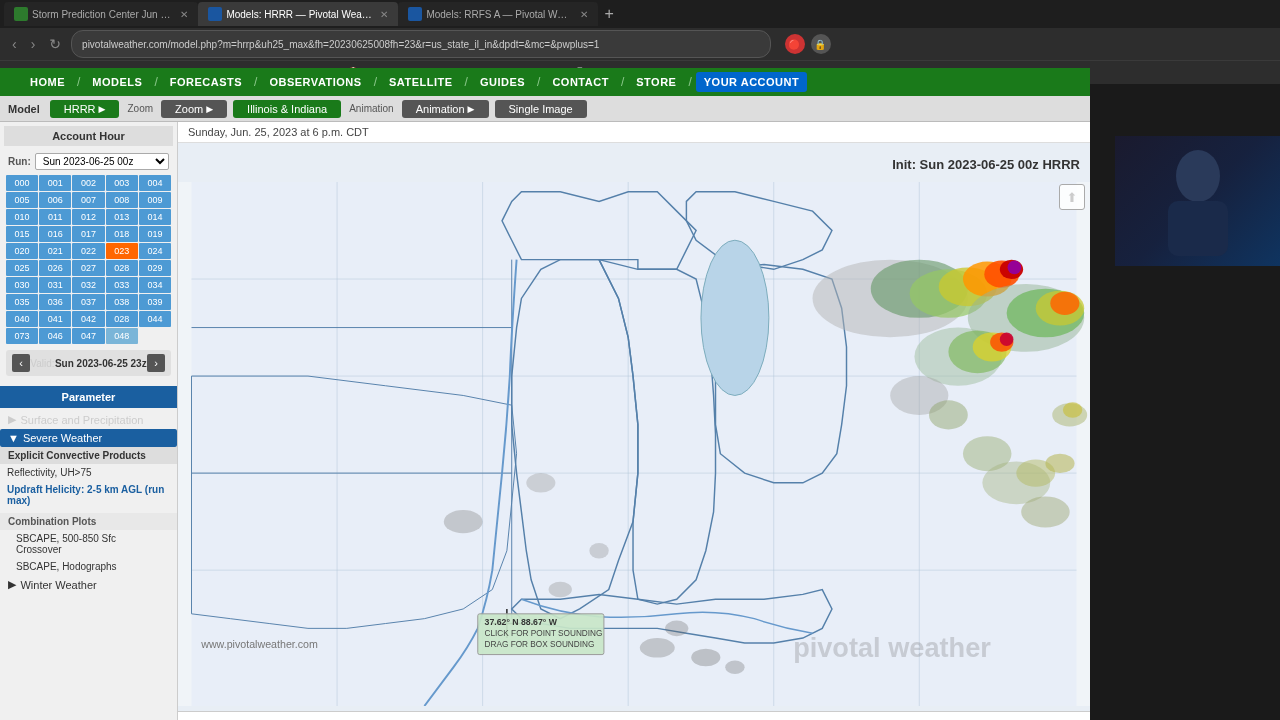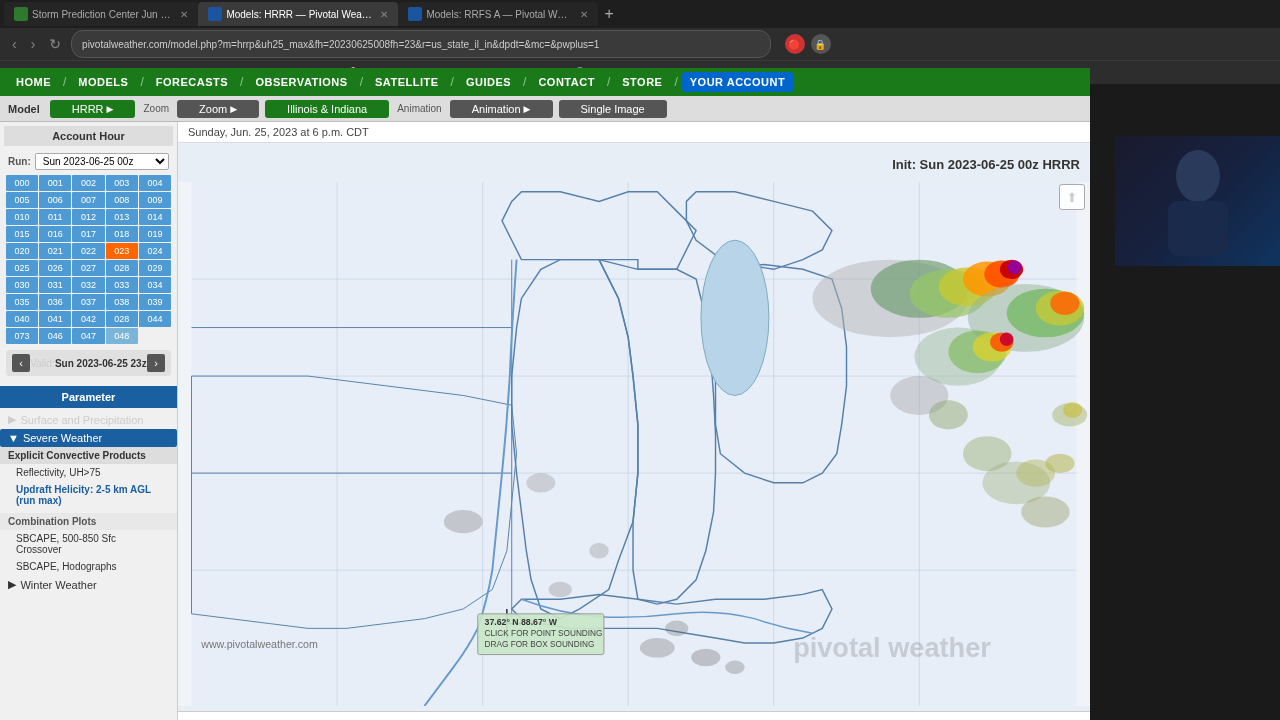--- a/index.html
+++ b/index.html
@@ -25,29 +25,29 @@
     .webcam-area { position: absolute; top: 68px; right: 0; width: 165px; height: 130px; background: #111; overflow: hidden; z-index: 100; }
     .webcam-placeholder { width: 100%; height: 100%; background: linear-gradient(135deg, #1a1a2e 0%, #16213e 50%, #0f3460 100%); display: flex; align-items: center; justify-content: center; color: #334; font-size: 30px; }
 
     .bookmarks-bar { height: 24px; background: #2d2d2d; display: flex; align-items: center; padding: 0 6px; gap: 4px; border-top: 1px solid #3a3a3a; overflow: hidden; }
     .bookmark { font-size: 10px; color: #ccc; padding: 2px 6px; border-radius: 3px; cursor: pointer; white-space: nowrap; display: flex; align-items: center; gap: 3px; }
 
     
     .site-wrapper { background: #fff; width: 1090px; height: 652px; position: relative; top: 0; left: 0; overflow: hidden; }
 
     
-    .nav-bar { background: #1a7a1a; height: 28px; display: flex; align-items: center; padding: 0 8px; gap: 2px; }
+    .nav-bar { background: #1a7a1a; height: 28px; display: flex; align-items: center; padding: 0 22px; gap: 2px; }
     .nav-item { color: #fff; font-size: 11px; font-weight: bold; padding: 4px 8px; cursor: pointer; text-transform: uppercase; letter-spacing: 0.5px; }
     .nav-separator { color: #8bc88b; font-size: 12px; padding: 0 2px; }
     .nav-item.highlight { background: #0066cc; border-radius: 3px; }
 
     
     .model-bar { background: #ddd; height: 26px; display: flex; align-items: center; padding: 0 8px; gap: 6px; border-bottom: 1px solid #bbb; }
     .model-label { font-size: 11px; color: #333; font-weight: bold; margin-right: 4px; }
-    .model-btn { background: #1a7a1a; color: #fff; border: none; padding: 3px 22px; border-radius: 3px; font-size: 11px; cursor: pointer; display: flex; align-items: center; gap: 3px; }
+    .model-btn { background: #1a7a1a; color: #fff; border: none; padding: 3px 14px; border-radius: 3px; font-size: 11px; cursor: pointer; display: flex; align-items: center; gap: 3px; }
     .model-btn.zoom { background: #555; }
     .model-btn.region { background: #1a7a1a; }
     .model-btn.anim { background: #555; }
     .model-btn.single { background: #555; }
     .arrow-right { font-size: 9px; }
 
     .main-content { display: flex; height: 624px; }
 
     
     .left-sidebar { width: 178px; background: #f0f0f0; border-right: 1px solid #ccc; overflow-y: auto; flex-shrink: 0; }
@@ -65,21 +65,21 @@
     .hour-btn.dim { background: #7ab5d8; }
 
     .valid-row { display: flex; align-items: center; justify-content: space-between; padding: 4px 6px; background: #e0e0e0; margin: 4px 2px; border-radius: 3px; }
     .valid-value { font-size: 10px; color: #333; font-weight: bold; }
     .valid-arrow { background: #555; color: #fff; border: none; width: 18px; height: 18px; font-size: 11px; cursor: pointer; border-radius: 2px; }
 
     .param-section { background: #1a5fa0; color: #fff; padding: 5px 8px; font-size: 11px; font-weight: bold; text-align: center; margin: 2px 0; cursor: pointer; }
 
     .param-category { padding: 3px 8px; cursor: pointer; font-size: 11px; display: flex; align-items: center; gap: 4px; }
     .param-category.selected { background: #1a5fa0; color: #fff; border-radius: 2px; }
-    .param-subcategory { padding: 3px 16px; cursor: pointer; font-size: 10px; color: #333; }
+    .param-subcategory { padding: 3px 7px; cursor: pointer; font-size: 10px; color: #333; }
     .param-subcategory.selected { color: #1a5fa0; font-weight: bold; }
 
     .combo-section-title { font-size: 10px; font-weight: bold; color: #555; padding: 3px 8px; background: #e8e8e8; margin-top: 4px; }
     .combo-item { padding: 3px 16px; cursor: pointer; font-size: 10px; color: #333; }
 
     .winter-section { padding: 3px 8px; cursor: pointer; font-size: 11px; color: #333; display: flex; align-items: center; gap: 4px; }
 
     
     .map-area { flex: 1; background: #e8eef5; position: relative; overflow: hidden; }
     .map-header { padding: 4px 10px; background: #fff; border-bottom: 1px solid #ddd; }

